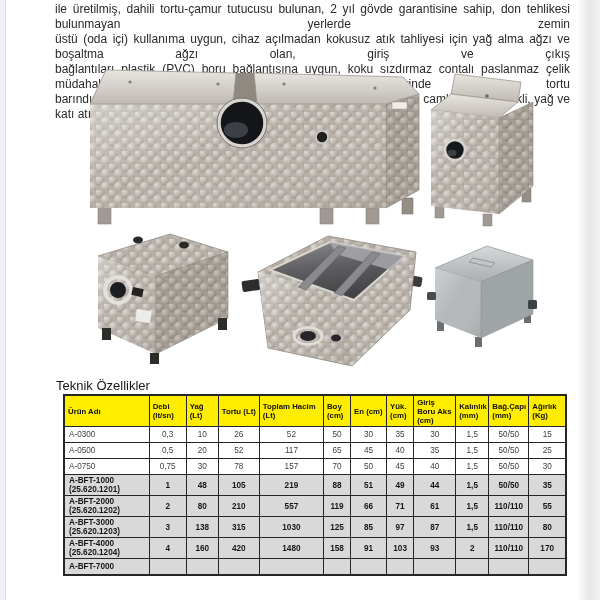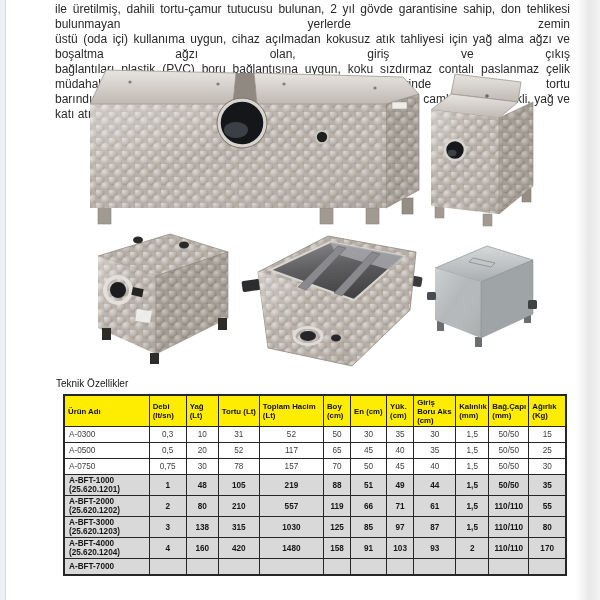--- a/index.html
+++ b/index.html
@@ -20,21 +20,21 @@
 
   
   .photo{position:absolute;}
   #photo1{left:70px;top:60px;width:370px;height:165px;}
   #photo2{left:425px;top:68px;width:115px;height:160px;}
   #photo3{left:78px;top:226px;width:160px;height:140px;}
   #photo4{left:240px;top:226px;width:190px;height:148px;}
   #photo5{left:425px;top:236px;width:115px;height:118px;}
 
   
-  .section-title{position:absolute;left:56px;top:378px;font-size:10px;color:#161616;}
+  .section-title{position:absolute;left:56px;top:378px;font-size:13px;color:#161616;}
 
   
   table.spec{position:absolute;left:63px;top:394px;width:504px;border-collapse:collapse;
              table-layout:fixed;border:2px solid var(--border,#262626);background:#fff;}
   table.spec th,table.spec td{border:1px solid var(--border,#262626);overflow:hidden;}
   table.spec th{background:var(--header-bg,#ffed00);color:#111;font-size:7.8px;font-weight:700;
                 text-align:left;vertical-align:middle;padding:1px 3px;line-height:9px;
                 white-space:pre-line;height:28px;}
   table.spec td{font-size:8.2px;color:#3d3d3d;text-align:center;padding:0 2px;line-height:9px;
                 vertical-align:middle;background:#fff;}
@@ -234,21 +234,21 @@
 (Kg)</th>
         </tr>
     </thead>
     <tbody>
         <tr class="single">
           <td class="name">
             <div>A-0300</div>
           </td>
           <td>0,3</td>
           <td>10</td>
-          <td>31</td>
+          <td>26</td>
           <td>52</td>
           <td>50</td>
           <td>30</td>
           <td>35</td>
           <td>30</td>
           <td>1,5</td>
           <td>50/50</td>
           <td>15</td>
         </tr>
         <tr class="single">

